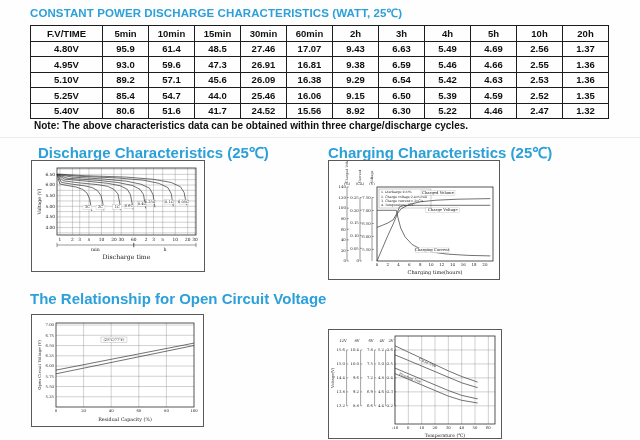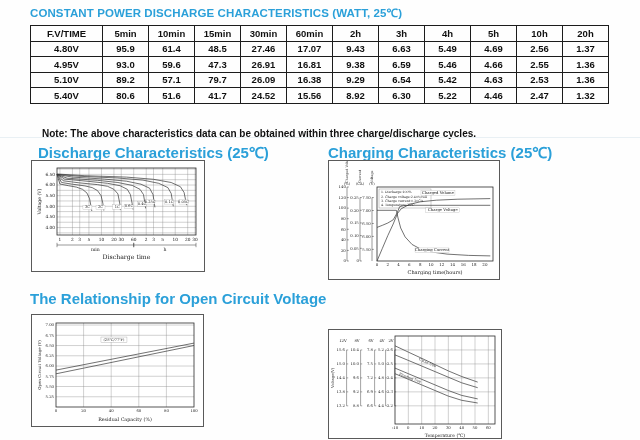--- a/index.html
+++ b/index.html
@@ -4,21 +4,21 @@
 <style>
   :root{ --accent:#2ba0d9; }
   html,body{margin:0;padding:0;background:#ffffff;}
   .page{position:relative;width:640px;height:440px;background:#fefefe;overflow:hidden;
         font-family:"Liberation Sans",sans-serif;color:#111;}
   .main-title{position:absolute;left:30px;top:5px;margin:0;font-size:11.5px;font-weight:700;
         color:var(--accent);letter-spacing:0.1px;}
   table.power{position:absolute;left:30px;top:25px;width:578px;border-collapse:collapse;table-layout:fixed;}
   table.power th,table.power td{border:1px solid #1c1c1c;font-size:9.5px;font-weight:700;text-align:center;
         padding:1.5px 0;color:#101010;line-height:11.5px;}
-  .note{position:absolute;left:30px;top:116px;margin:12px;font-size:10px;font-weight:700;color:#101010;}
+  .note{position:absolute;left:30px;top:116px;margin:4px;font-size:10px;font-weight:700;color:#101010;}
   .divider{position:absolute;left:0;top:137px;width:640px;height:1px;background:#e9f0f4;}
   .chart-title{position:absolute;margin:0;font-size:15px;font-weight:700;color:var(--accent);line-height:13.5px;}
   .chart-box{position:absolute;border:1px solid #5a5a5a;background:#ffffff;}
   .chart-box svg{display:block;}
   text{font-family:"DejaVu Serif",serif;}
 </style>
 </head>
 <body>
 
 <div class="page">
@@ -82,29 +82,43 @@
           <td>6.59</td>
           <td>5.46</td>
           <td>4.66</td>
           <td>2.55</td>
           <td>1.36</td>
         </tr>
         <tr>
           <td>5.10V</td>
           <td>89.2</td>
           <td>57.1</td>
-          <td>79.7</td>
+          <td>45.6</td>
           <td>26.09</td>
           <td>16.38</td>
           <td>9.29</td>
           <td>6.54</td>
           <td>5.42</td>
           <td>4.63</td>
           <td>2.53</td>
           <td>1.36</td>
+        </tr>
+        <tr>
+          <td>5.25V</td>
+          <td>85.4</td>
+          <td>54.7</td>
+          <td>44.0</td>
+          <td>25.46</td>
+          <td>16.06</td>
+          <td>9.15</td>
+          <td>6.50</td>
+          <td>5.39</td>
+          <td>4.59</td>
+          <td>2.52</td>
+          <td>1.35</td>
         </tr>
         <tr>
           <td>5.40V</td>
           <td>80.6</td>
           <td>51.6</td>
           <td>41.7</td>
           <td>24.52</td>
           <td>15.56</td>
           <td>8.92</td>
           <td>6.30</td>

